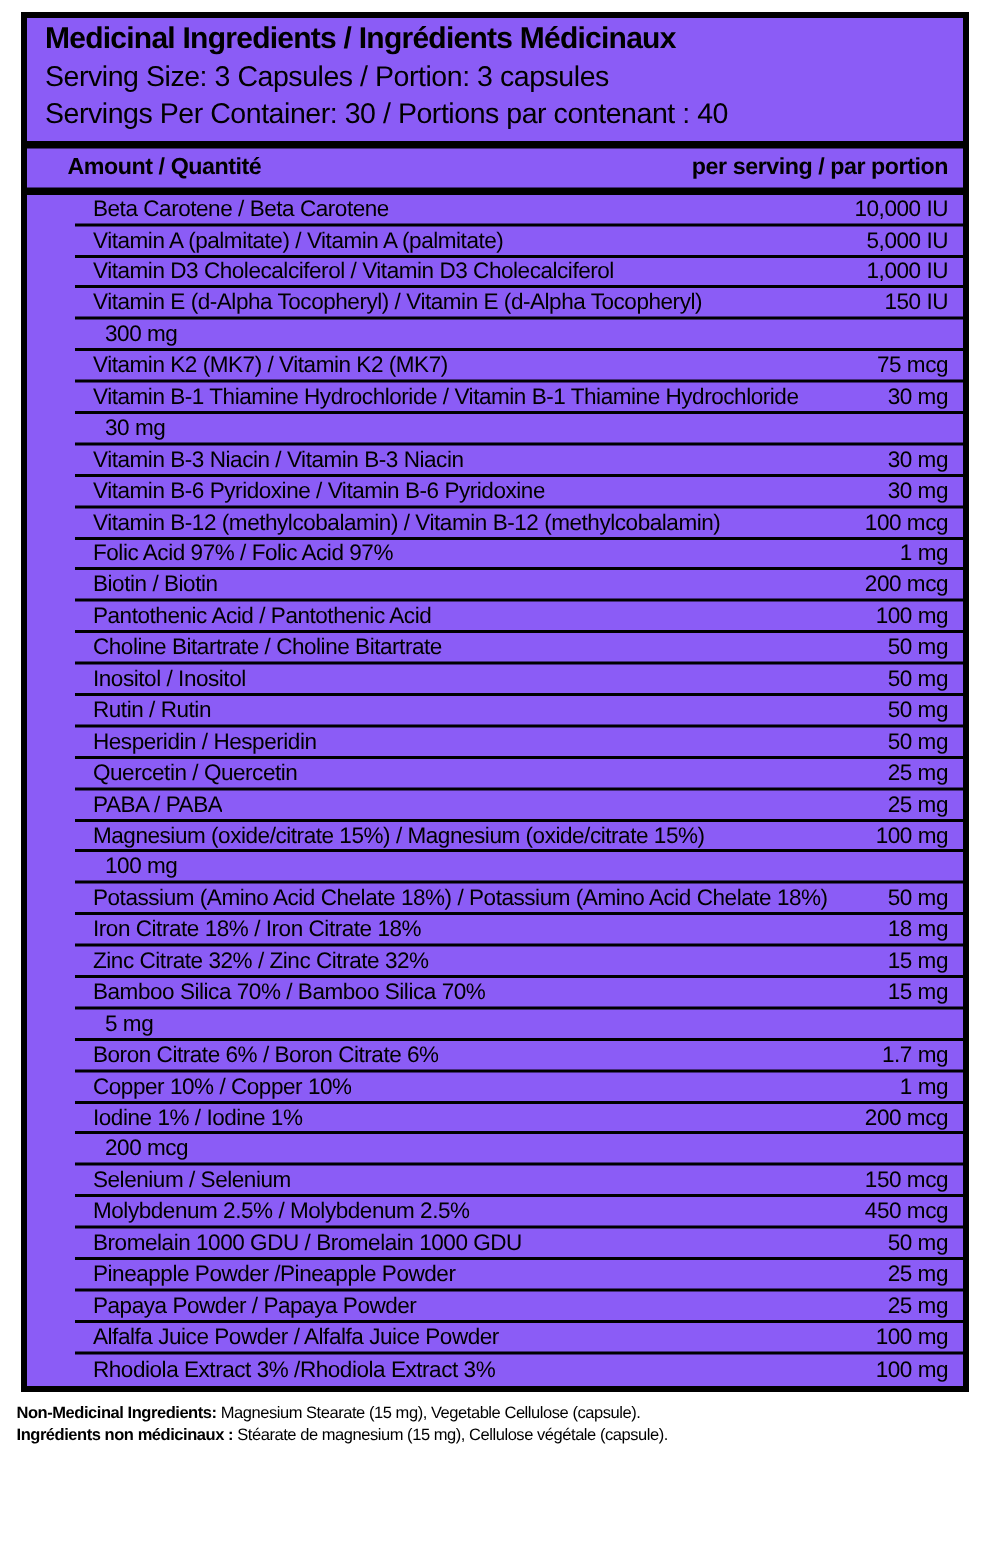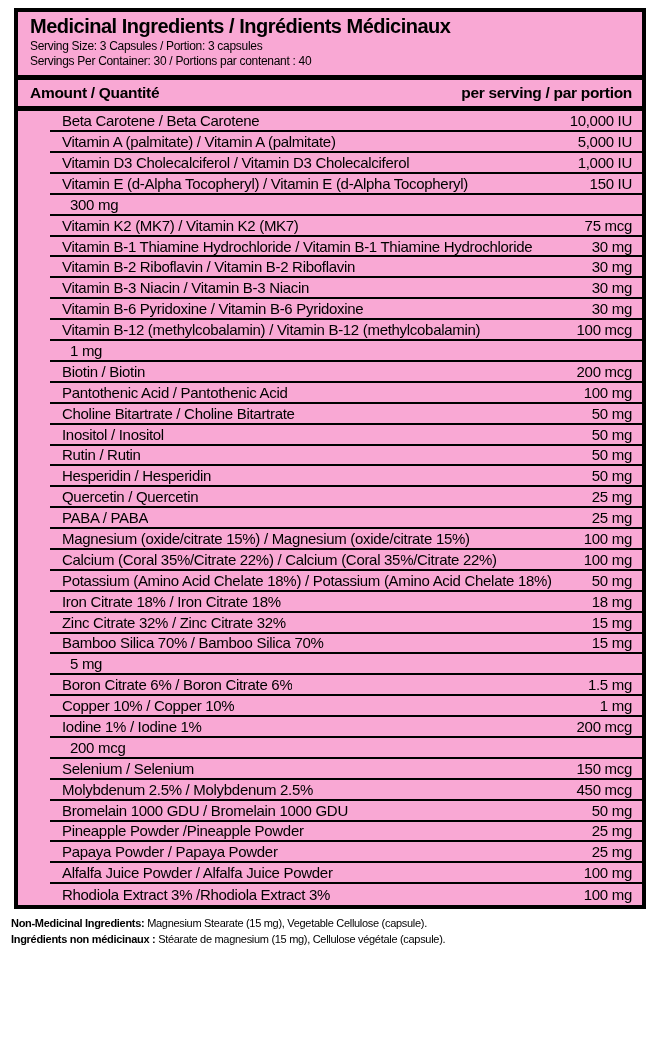--- a/index.html
+++ b/index.html
@@ -7,41 +7,41 @@
     margin: 0; padding: 0;
     width: 660px; height: 1040px;
     background: #ffffff;
     font-family: "Liberation Sans", sans-serif;
     color: #000000;
     overflow: hidden;
   }
   .label-box {
     margin: 8px 14px 0 14px;
     border: 4px solid #000000;
-    background: #f9a8d4;
+    background: #8b5cf6;
   }
   .label-header { padding: 3px 10px 5px 12px; }
   .title {
     font-size: 20px;
     font-weight: bold;
     line-height: 1.18;
     letter-spacing: -0.5px;
   }
   .serving-line {
-    font-size: 12px;
+    font-size: 19px;
     line-height: 1.32;
     letter-spacing: -0.3px;
   }
   .col-header {
     display: flex;
     justify-content: space-between;
     align-items: center;
     border-top: 5px solid #000000;
     border-bottom: 5px solid #000000;
-    padding: 4px 10px 4px 12px;
+    padding: 4px 10px 4px 27px;
     font-size: 15.5px;
     font-weight: bold;
     letter-spacing: -0.3px;
   }
   .rows { }
   .row {
     display: flex;
     justify-content: space-between;
     align-items: center;
     height: 20.9px;
@@ -100,36 +100,36 @@
       </div>
     <div class="row">
         <span class="ing">Vitamin K2 (MK7) / Vitamin K2 (MK7)</span>
         <span class="amt">75 mcg</span>
       </div>
     <div class="row">
         <span class="ing">Vitamin B-1 Thiamine Hydrochloride / Vitamin B-1 Thiamine Hydrochloride</span>
         <span class="amt">30 mg</span>
       </div>
     <div class="row">
-        <span class="ing">Vitamin B-2 Riboflavin / Vitamin B-2 Riboflavin</span>
         <span class="amt">30 mg</span>
       </div>
     <div class="row">
         <span class="ing">Vitamin B-3 Niacin / Vitamin B-3 Niacin</span>
         <span class="amt">30 mg</span>
       </div>
     <div class="row">
         <span class="ing">Vitamin B-6 Pyridoxine / Vitamin B-6 Pyridoxine</span>
         <span class="amt">30 mg</span>
       </div>
     <div class="row">
         <span class="ing">Vitamin B-12 (methylcobalamin) / Vitamin B-12 (methylcobalamin)</span>
         <span class="amt">100 mcg</span>
       </div>
     <div class="row">
+        <span class="ing">Folic Acid 97% / Folic Acid 97%</span>
         <span class="amt">1 mg</span>
       </div>
     <div class="row">
         <span class="ing">Biotin / Biotin</span>
         <span class="amt">200 mcg</span>
       </div>
     <div class="row">
         <span class="ing">Pantothenic Acid / Pantothenic Acid</span>
         <span class="amt">100 mg</span>
       </div>
@@ -155,21 +155,20 @@
       </div>
     <div class="row">
         <span class="ing">PABA / PABA</span>
         <span class="amt">25 mg</span>
       </div>
     <div class="row">
         <span class="ing">Magnesium (oxide/citrate 15%) / Magnesium (oxide/citrate 15%)</span>
         <span class="amt">100 mg</span>
       </div>
     <div class="row">
-        <span class="ing">Calcium  (Coral 35%/Citrate 22%) / Calcium  (Coral 35%/Citrate 22%)</span>
         <span class="amt">100 mg</span>
       </div>
     <div class="row">
         <span class="ing">Potassium (Amino Acid Chelate 18%) / Potassium (Amino Acid Chelate 18%)</span>
         <span class="amt">50 mg</span>
       </div>
     <div class="row">
         <span class="ing">Iron Citrate 18% / Iron Citrate 18%</span>
         <span class="amt">18 mg</span>
       </div>
@@ -179,21 +178,21 @@
       </div>
     <div class="row">
         <span class="ing">Bamboo Silica 70% / Bamboo Silica 70%</span>
         <span class="amt">15 mg</span>
       </div>
     <div class="row">
         <span class="amt">5 mg</span>
       </div>
     <div class="row">
         <span class="ing">Boron Citrate 6% / Boron Citrate 6%</span>
-        <span class="amt">1.5 mg</span>
+        <span class="amt">1.7 mg</span>
       </div>
     <div class="row">
         <span class="ing">Copper 10% / Copper 10%</span>
         <span class="amt">1 mg</span>
       </div>
     <div class="row">
         <span class="ing">Iodine 1% / Iodine 1%</span>
         <span class="amt">200 mcg</span>
       </div>
     <div class="row">

